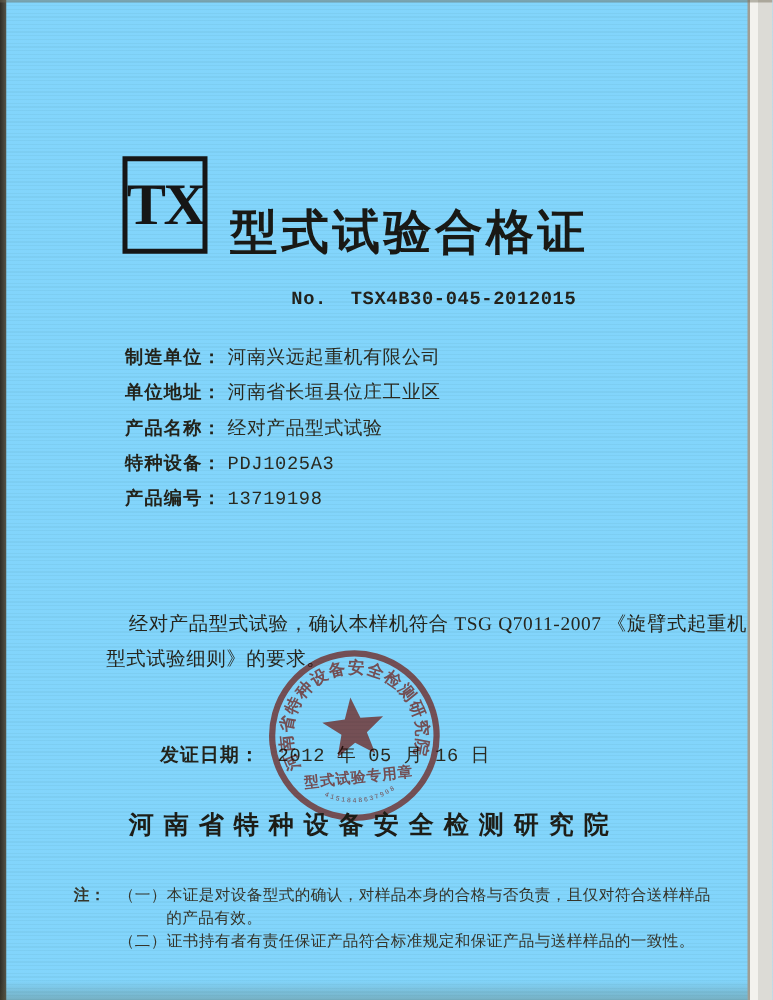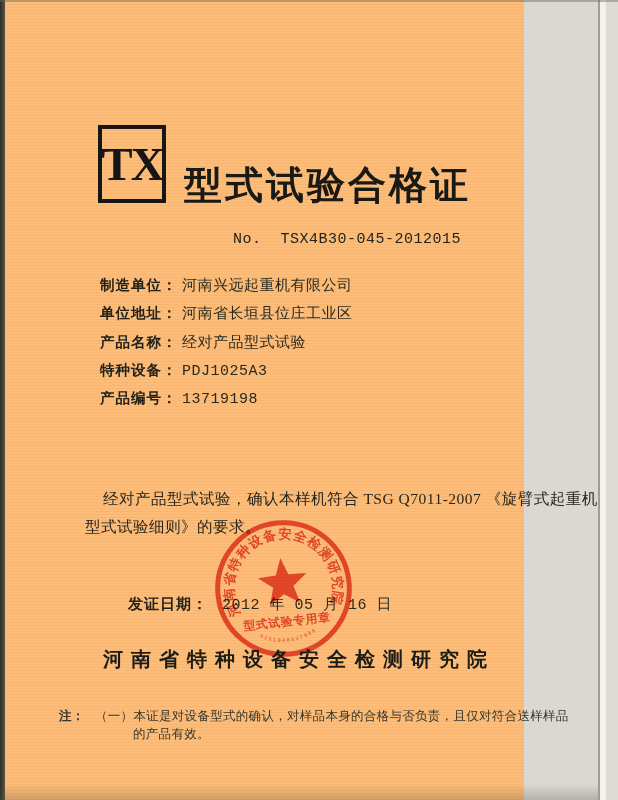--- a/index.html
+++ b/index.html
@@ -1,17 +1,17 @@
 <!DOCTYPE html>
 <html><head>
 <meta charset="utf-8">
 <style>
   html,body{margin:0;padding:0;}
   body{width:618px;height:800px;overflow:hidden;background:#d9d8d3;}
-  .page{position:relative;width:524px;height:800px;background:#fdba74;
+  .page{position:relative;width:618px;height:800px;background:#7dd3fc;
         font-family:"Liberation Serif","DejaVu Serif",serif;color:#29291f;}
   .texture{position:absolute;inset:0;pointer-events:none;
         background:repeating-linear-gradient(0deg, rgba(120,110,60,0.05) 0 1px, rgba(255,255,240,0.04) 1px 3px);}
   .edge-left{position:absolute;left:0;top:0;width:5px;height:800px;
         background:linear-gradient(90deg,#2e2d26,#56554a);}
   .edge-right{position:absolute;left:598px;top:0;width:20px;height:800px;
         background:linear-gradient(90deg,#9f9e94 0 2px,#f3f2ee 2px 8px,#dcdbd6 8px 20px);}
   .edge-top{position:absolute;left:0;top:0;width:618px;height:2px;background:rgba(110,105,85,0.45);}
   .edge-bottom{position:absolute;left:0;top:784px;width:598px;height:16px;
         background:linear-gradient(180deg,rgba(0,0,0,0) 0%,rgba(85,80,50,0.28) 100%);}
@@ -21,21 +21,21 @@
   .tx-box{left:98px;top:125px;width:60px;height:70px;border:4px solid #161616;
         display:flex;align-items:center;justify-content:center;}
   .tx-box span{font-family:"Liberation Serif",serif;font-weight:bold;font-size:47px;
         letter-spacing:-2px;color:#161616;line-height:1;}
 
   .title-top{left:202px;top:116px;font-size:24px;font-weight:bold;letter-spacing:44px;
         white-space:nowrap;color:#1e1e1a;}
   .title-main{left:184px;top:160px;font-size:38px;font-weight:600;letter-spacing:3px;
         white-space:nowrap;color:#191915;}
   .cert-no{left:233px;top:231px;font-family:"Liberation Mono","DejaVu Sans Mono",monospace;
-        font-size:15px;letter-spacing:0.5px;white-space:pre;color:#23231d;}
+        font-size:15px;letter-spacing:0.5px;white-space:pre;color:#23231d;font-weight:bold;}
 
   .fields{left:100px;top:276px;display:grid;grid-auto-rows:28.3px;}
   .field-row{white-space:nowrap;}
   .f-label{display:inline-block;width:82px;font-family:"Liberation Sans","DejaVu Sans",sans-serif;
         font-weight:bold;font-size:14.5px;letter-spacing:1px;color:#23231b;}
   .f-value{font-family:"Liberation Mono","DejaVu Sans Mono",monospace;font-size:15px;
         letter-spacing:0.5px;color:#2a2a20;}
 
   .stmt1{left:103px;top:489px;font-size:15.5px;letter-spacing:0.5px;white-space:pre;color:#26261e;}
   .stmt2{left:85px;top:517px;font-size:15.5px;letter-spacing:0.5px;white-space:pre;color:#26261e;}
@@ -108,18 +108,19 @@
         <textPath href="#digitPath" startOffset="50%" text-anchor="middle">4151848637998</textPath>
       </text>
     </svg>
   </div>
 
   <div class="abs institution">河南省特种设备安全检测研究院</div>
 
   <div class="abs note note-prefix">注：</div>
   <div class="abs note note1a">（一）本证是对设备型式的确认，对样品本身的合格与否负责，且仅对符合送样样品</div>
   <div class="abs note note1b">的产品有效。</div>
+  <div class="abs note note2">（二）证书持有者有责任保证产品符合标准规定和保证产品与送样样品的一致性。</div>
 
   <div class="edge-left"></div>
   <div class="edge-right"></div>
   <div class="edge-top"></div>
   <div class="edge-bottom"></div>
 </div>
 
 </body></html>

